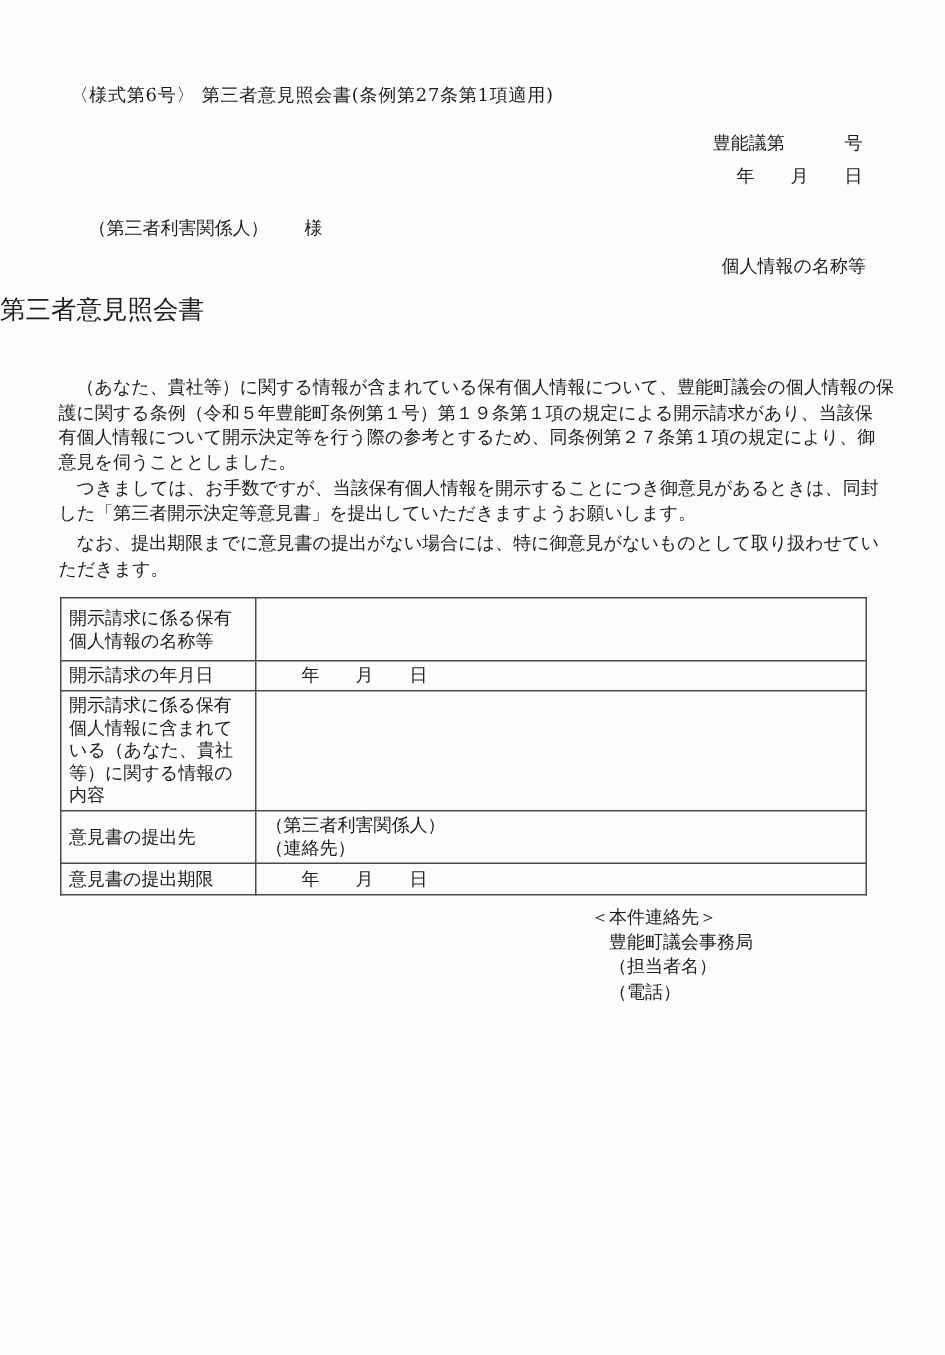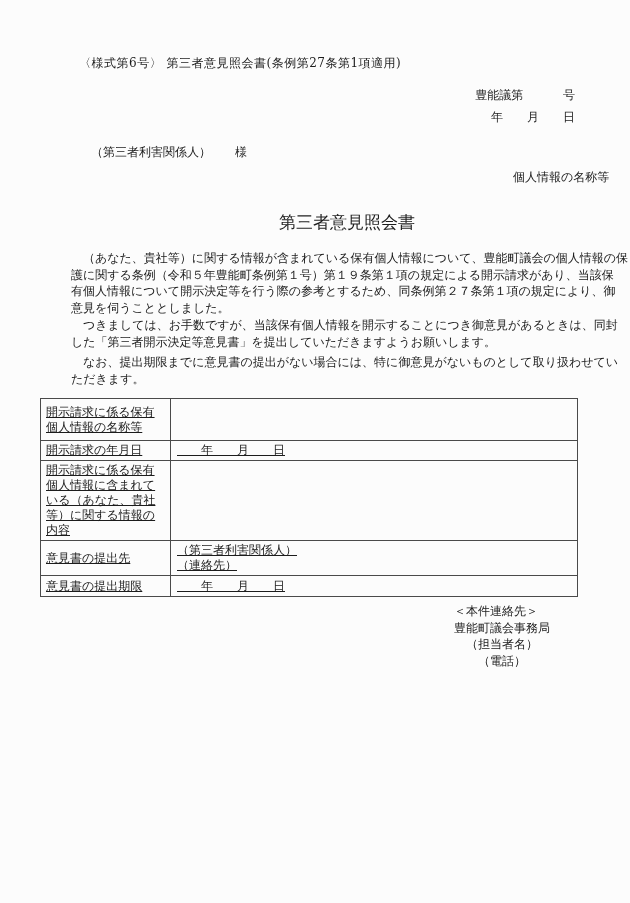--- a/index.html
+++ b/index.html
@@ -10,31 +10,31 @@
   .page {
     position: relative;
     width: 630px;
     height: 903px;
     background: #fcfcfc;
     color: #1c1c1c;
     font-family: "DejaVu Serif", "Liberation Serif", serif;
     font-size: 12px;
     overflow: hidden;
   }
-  .abs { position: absolute; white-space: pre-line; margin-left: 32px; }
+  .abs { position: absolute; white-space: pre-line; }
 
   .form-label   { left: 47px;  top: 55px;  letter-spacing: 0.5px; }
   .doc-number   { right: 55px; top: 87px;  text-align: left; }
   .date-line    { right: 55px; top: 109px; text-align: right; }
   .addressee    { left: 59px;  top: 144px; }
   .sender       { left: 481px; top: 169px; }
 
   .doc-title {
-    left: 0; top: 211px; width: 100%;
-    text-align: center;
+    left: 0; top: 195px; width: 100%;
+    text-align: left;
     font-size: 17px;
     white-space: normal;
   }
 
   .body-text {
     left: 39px;
     width: 560px;
     line-height: 16.5px;
     text-align: justify;
   }
@@ -44,41 +44,39 @@
 
   .info-table {
     position: absolute;
     left: 40px; top: 398px;
     width: 537px;
     border-collapse: collapse;
     table-layout: fixed;
     font-size: 12px;
     line-height: 15px;
     color: #1c1c1c;
-    text-decoration: underline;
   }
   .info-table td {
     border: 1px solid #4a4a4a;
     padding: 2px 5px;
     vertical-align: middle;
     white-space: pre-line;
   }
   .info-table col.c-label { width: 130px; }
   .info-table col.c-value { width: 407px; }
   tr.r1 { height: 42px; }
   tr.r2 { height: 19px; }
   tr.r3 { height: 76px; }
   tr.r4 { height: 35px; margin-top: 42px; }
   tr.r5 { height: 21px; }
   td.value-cell { padding-left: 6px; }
 
   .contact-block {
-    left: 410px; top: 603px;
+    left: 394px; top: 603px;
     line-height: 16.5px;
-    text-align: center;
   }
 </style>
 </head>
 <body>
 
 <div class="page">
 
   <div class="abs form-label">〈様式第6号〉 第三者意見照会書(条例第27条第1項適用)</div>
 
   <div class="abs doc-number">豊能議第　　　 号</div>

